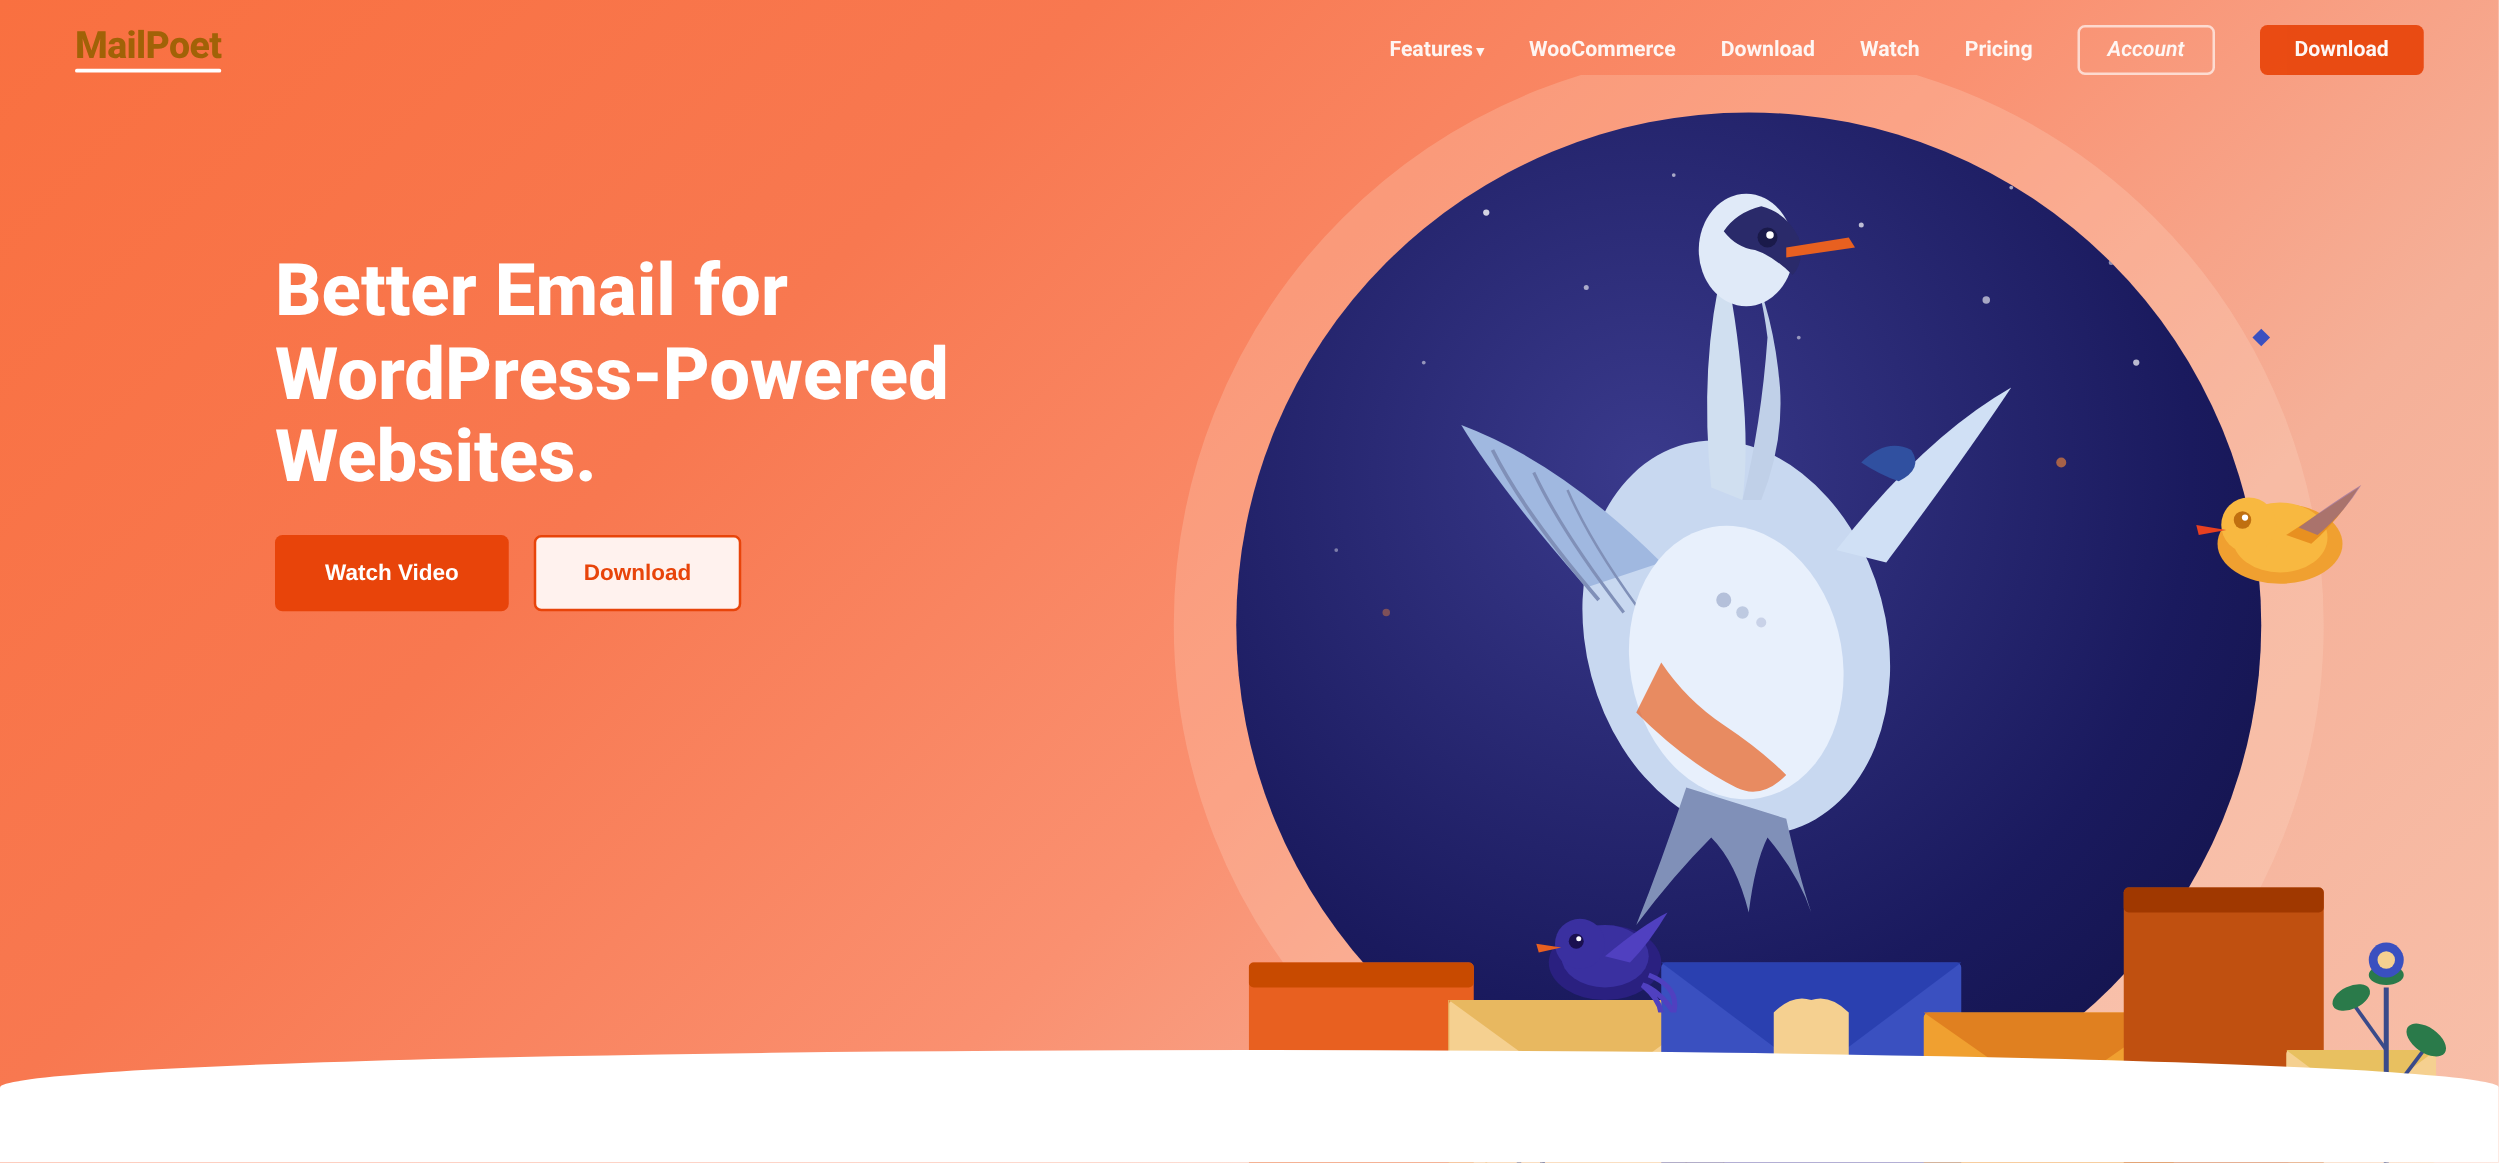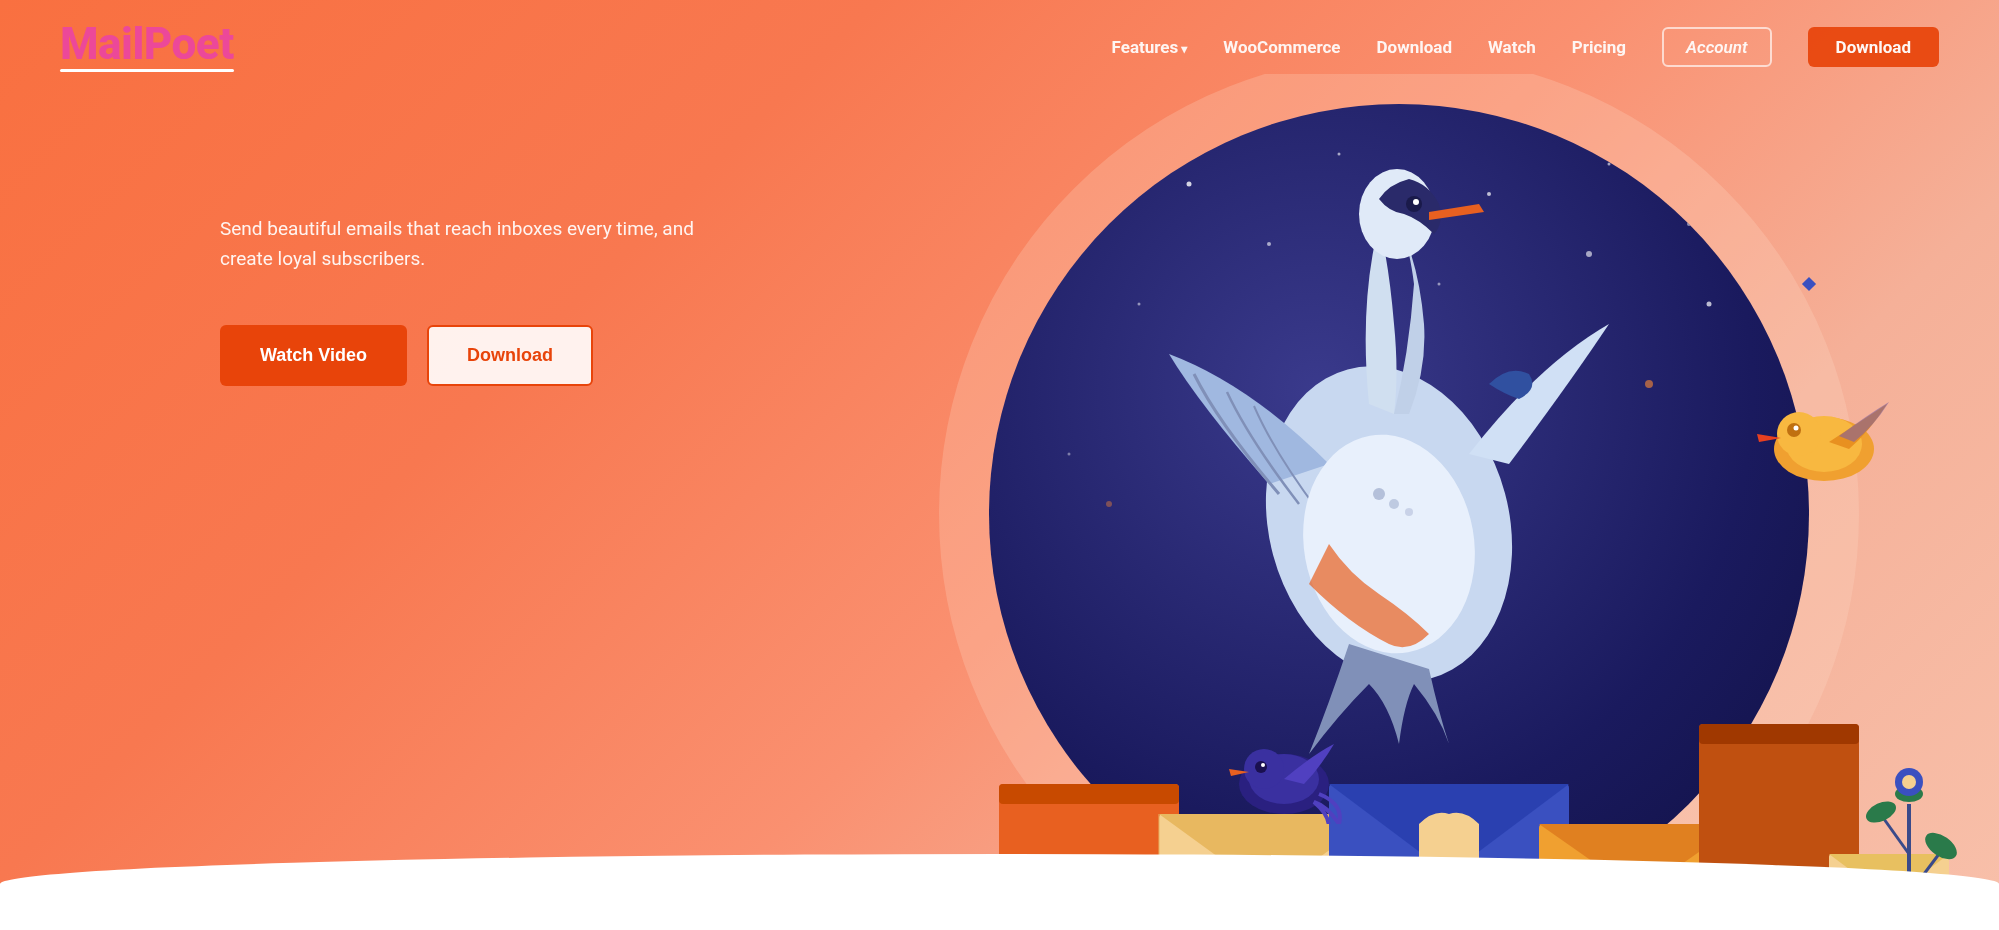--- a/index.html
+++ b/index.html
@@ -15,22 +15,22 @@
     
     nav {
       position: relative;
       z-index: 10;
       display: flex;
       align-items: center;
       justify-content: space-between;
       padding: 22px 60px;
     }
     .logo {
-      color: #ec4899;
-      font-size: 44px;
+      color: #a16207;
+      font-size: 30px;
       font-weight: 800;
       letter-spacing: -0.5px;
       line-height: 1;
     }
     .logo-underline {
       width: 100%;
       height: 3px;
       background: #fff;
       border-radius: 2px;
       margin-top: 3px;
@@ -197,21 +197,21 @@
     <li><a href="#">Download</a></li>
     <li><a href="#">Watch</a></li>
     <li><a href="#">Pricing</a></li>
     <li><a href="#" class="account-link">Account</a></li>
     <li><a href="#" class="nav-download-btn">Download</a></li>
   </ul>
 </nav>
 
 <div class="hero">
   <div class="hero-text">
-    <p class="hero-subtitle">Send beautiful emails that reach inboxes every time, and create loyal subscribers.</p>
+    <h1 class="hero-title">Better Email for WordPress-Powered Websites.</h1>
     <div class="hero-buttons">
       <button class="btn-watch">Watch Video</button>
       <button class="btn-download">Download</button>
     </div>
   </div>
 
   <div class="hero-illustration">
 
     <div class="outer-circle"></div>
 

